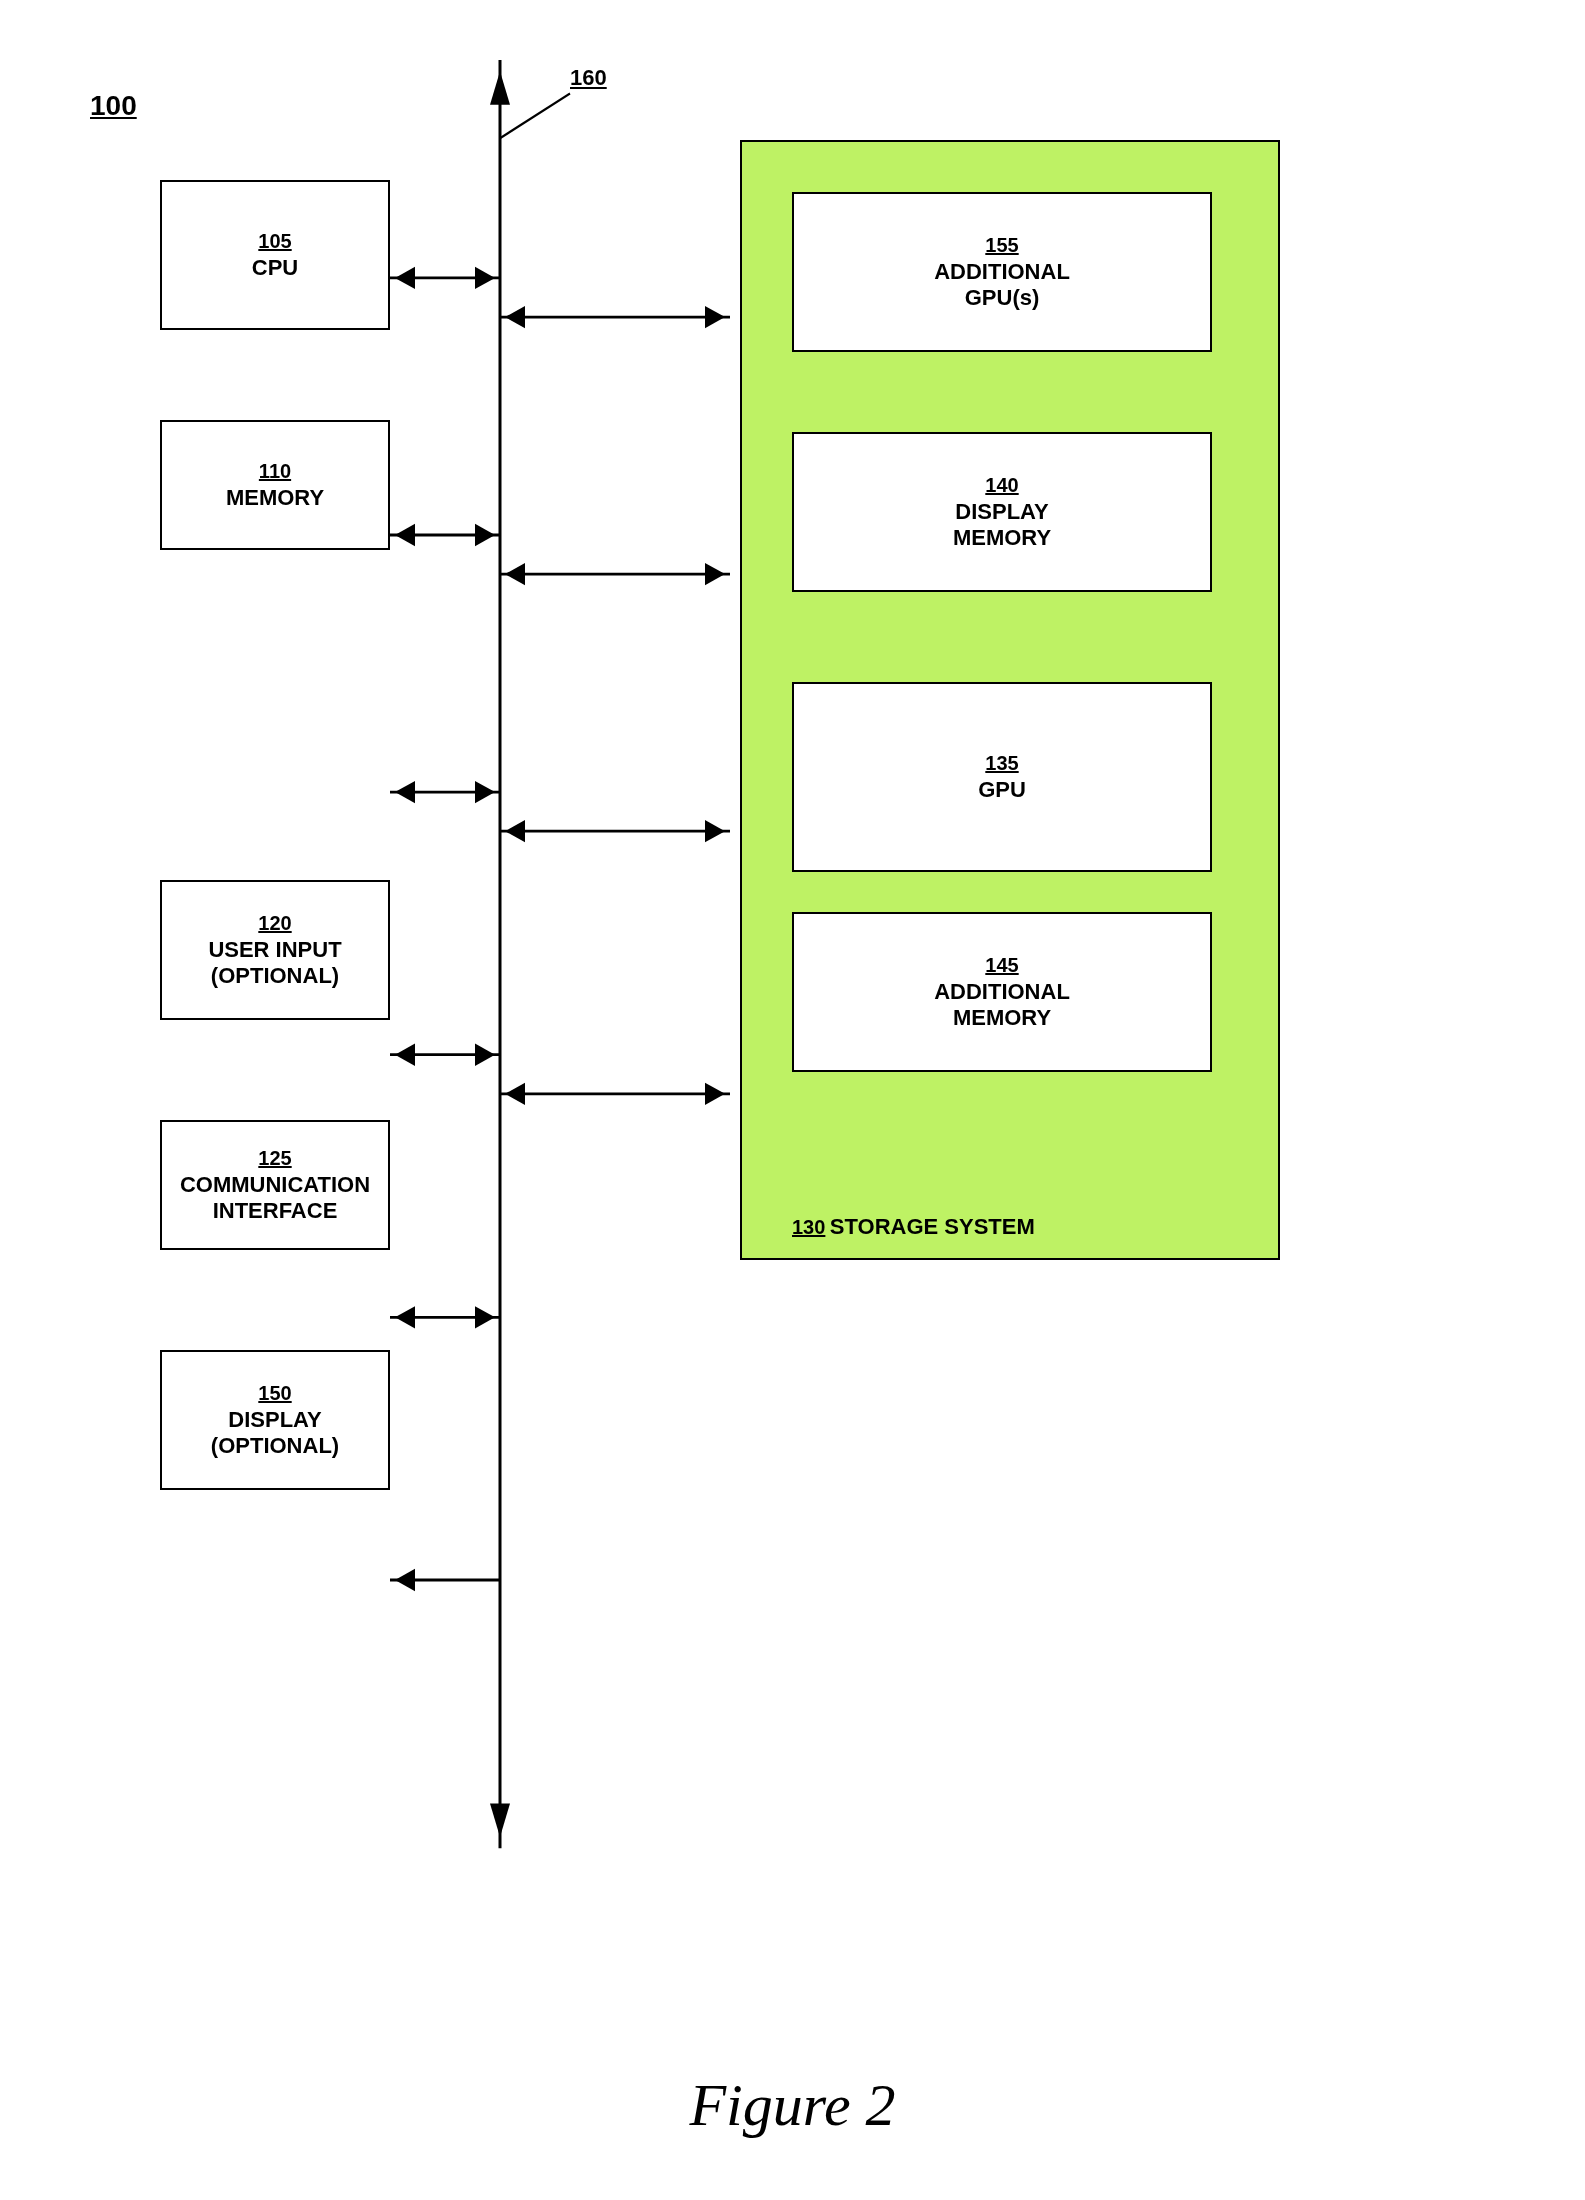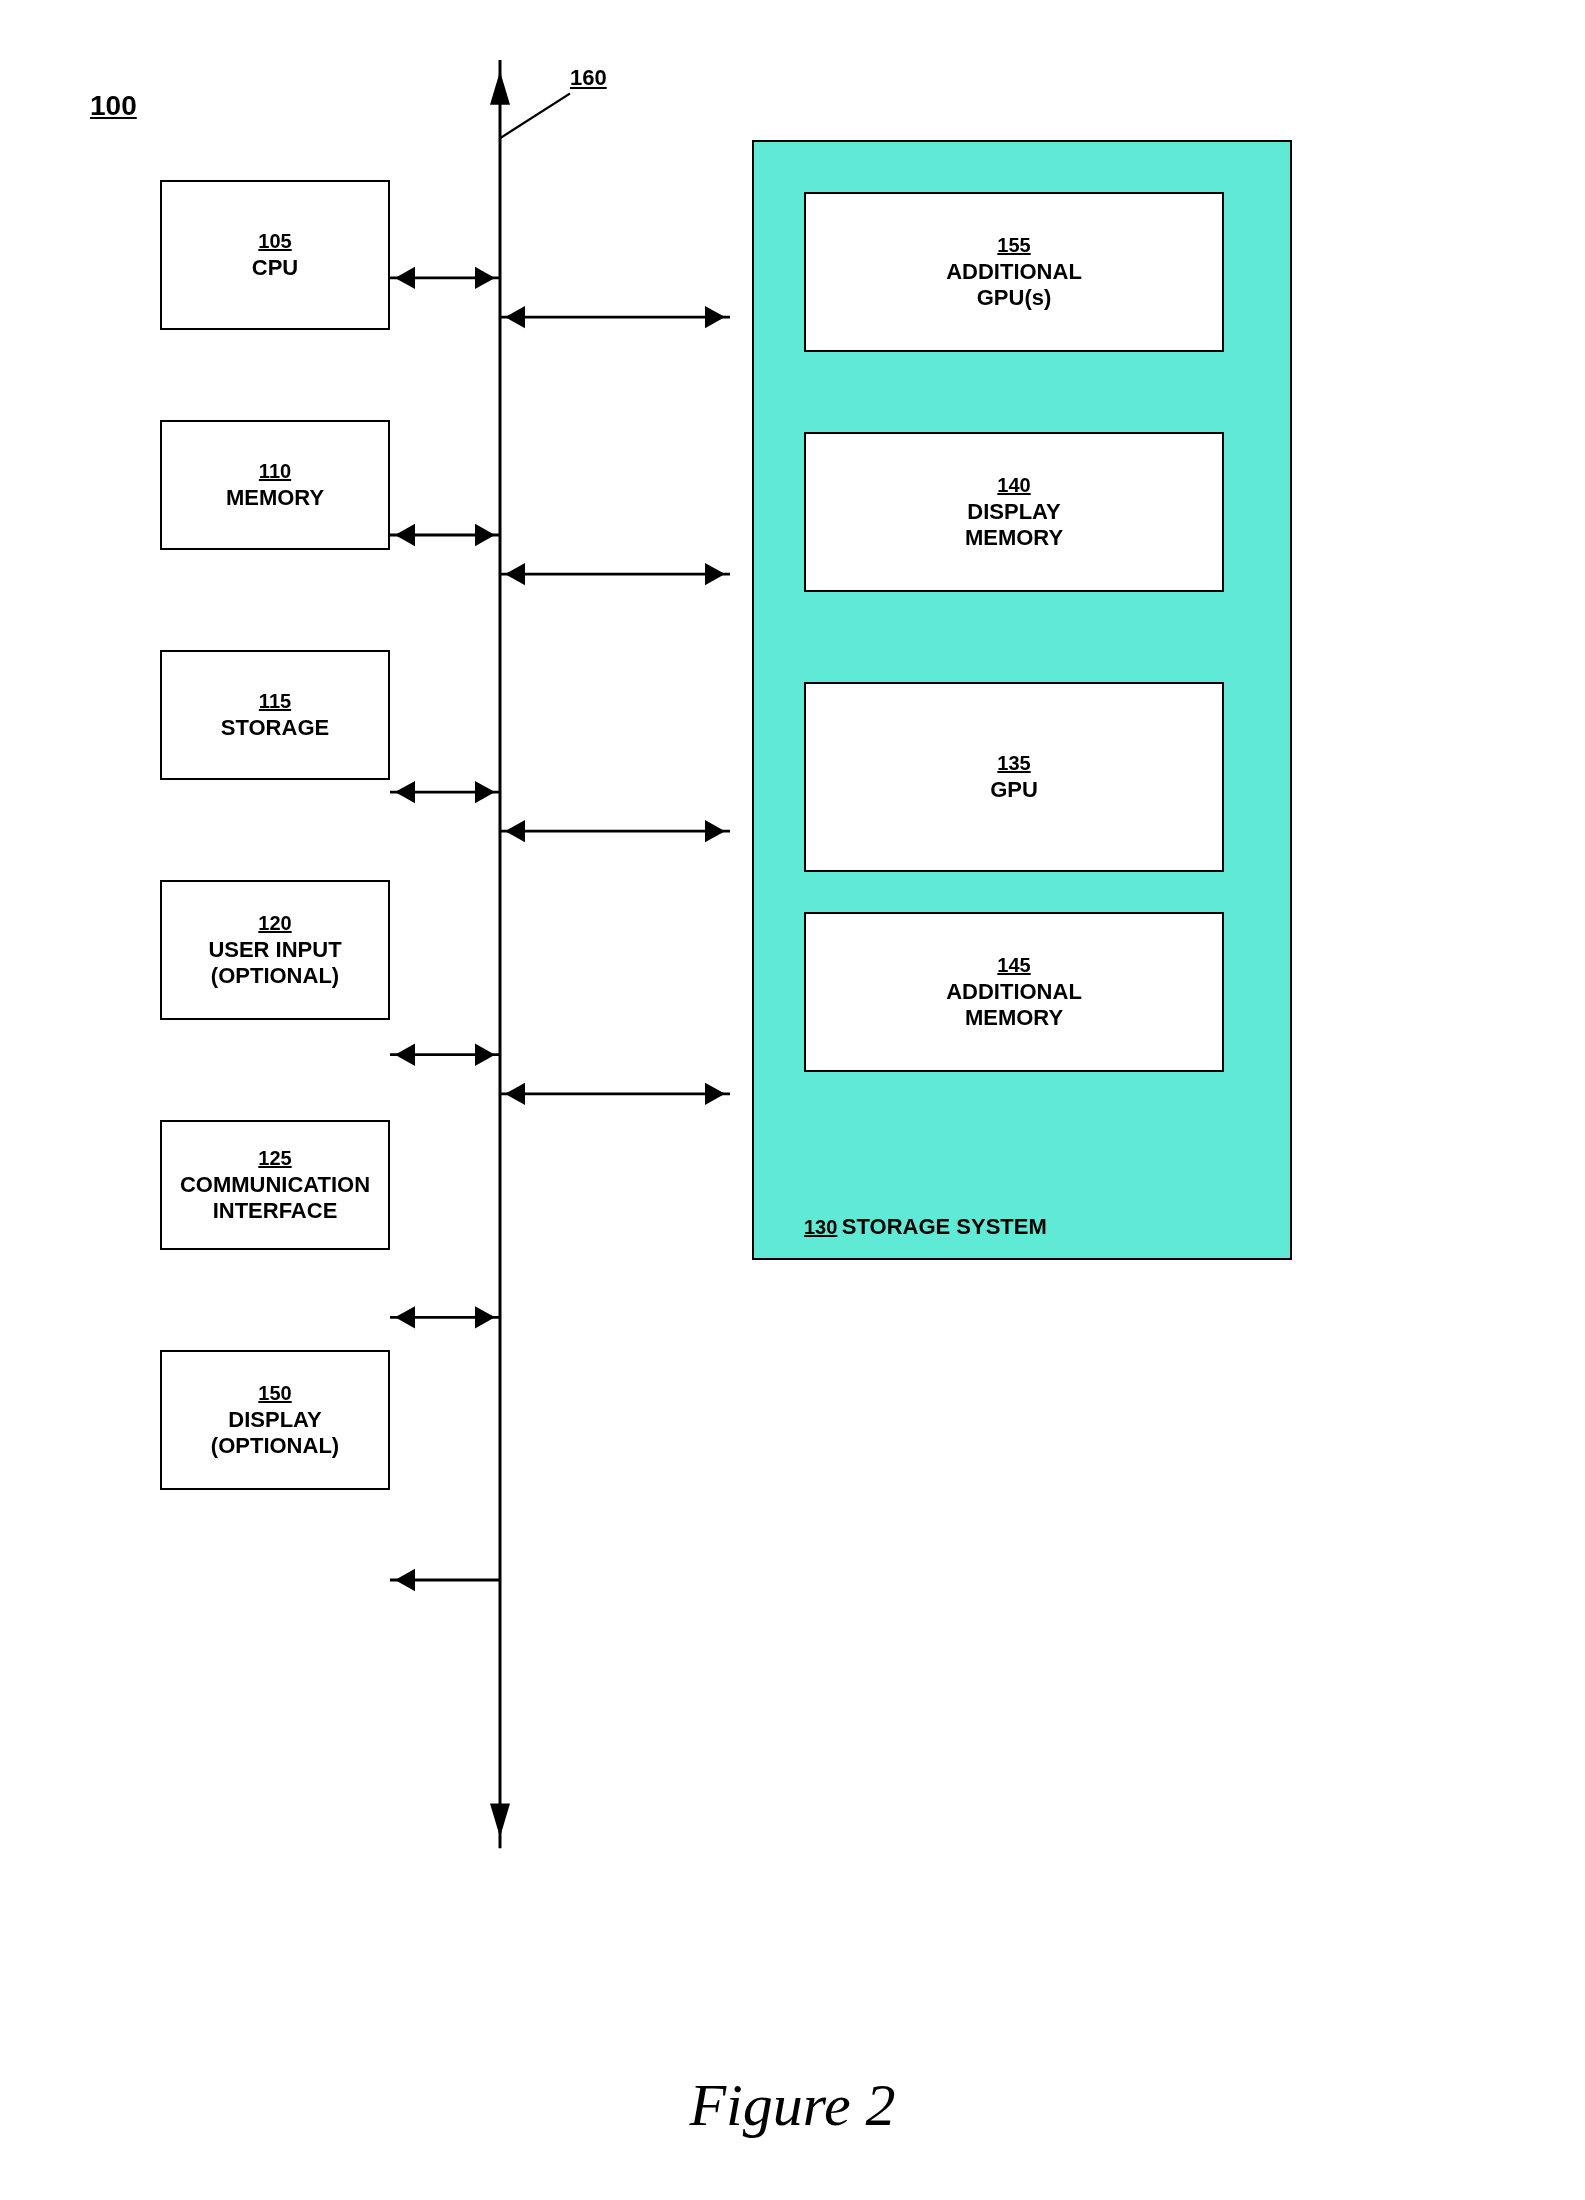--- a/index.html
+++ b/index.html
@@ -49,22 +49,21 @@
     .box-name {
       font-size: 22px;
       font-weight: bold;
       margin-top: 2px;
     }
 
     
     .right-panel {
       position: absolute;
       border: 2px solid #000;
-      background: #5eead4;
-      margin-left: 12px;
+      background: #bef264;
     }
 
     
     .arrows-svg {
       position: absolute;
       top: 0;
       left: 0;
       width: 100%;
       height: 100%;
       pointer-events: none;
@@ -141,24 +140,20 @@
   <div class="box" style="position:absolute; top:120px; left:80px; width:230px; height:150px;">
     <span class="box-label">105</span>
     <span class="box-name">CPU</span>
   </div>
 
   <div class="box" style="position:absolute; top:360px; left:80px; width:230px; height:130px;text-align:center;">
     <span class="box-label">110</span>
     <span class="box-name">MEMORY</span>
   </div>
 
-  <div class="box" style="position:absolute; top:590px; left:80px; width:230px; height:130px;">
-    <span class="box-label">115</span>
-    <span class="box-name">STORAGE</span>
-  </div>
 
   <div class="box" style="position:absolute; top:820px; left:80px; width:230px; height:140px;">
     <span class="box-label">120</span>
     <span class="box-name">USER INPUT<br>(OPTIONAL)</span>
   </div>
 
   <div class="box" style="position:absolute; top:1060px; left:80px; width:230px; height:130px;">
     <span class="box-label">125</span>
     <span class="box-name">COMMUNICATION<br>INTERFACE</span>
   </div>

